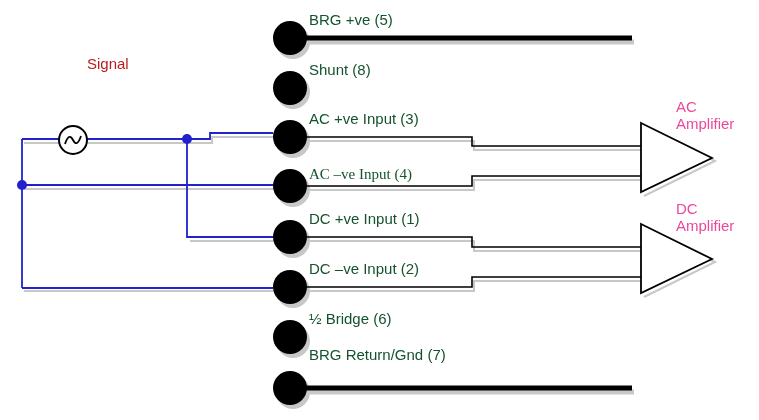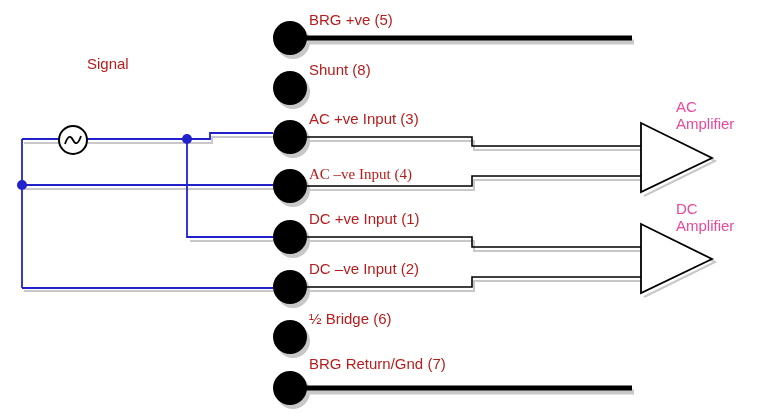--- a/index.html
+++ b/index.html
@@ -19,21 +19,21 @@
     position: absolute;
     left: 0;
     top: 0;
     width: 759px;
     height: 420px;
   }
   .term-label {
     position: absolute;
     font-family: "Liberation Sans", sans-serif;
     font-size: 15px;
-    color: #b91c1c;
+    color: #14532d;
     white-space: nowrap;
     line-height: 16px;
     text-align: right;
   }
   .amp-label {
     position: absolute;
     font-family: "Liberation Sans", sans-serif;
     font-size: 15px;
     color: #ec4899;
     white-space: nowrap;
@@ -146,21 +146,21 @@
   <div class="term-label" style="left:309px; top:111px;">AC +ve Input (3)</div>
 
   <div class="term-label" style="left:309px; top:166px;font-family:Liberation Serif, serif;">AC –ve Input (4)</div>
 
   <div class="term-label" style="left:309px; top:211px;">DC +ve Input (1)</div>
 
   <div class="term-label" style="left:309px; top:261px;">DC –ve Input (2)</div>
 
   <div class="term-label" style="left:309px; top:311px;">½ Bridge (6)</div>
 
-  <div class="term-label" style="left:309px; top:356px;">BRG Return/Gnd (7)</div>
+  <div class="term-label" style="left:309px; top:347px;">BRG Return/Gnd (7)</div>
 
   <div class="amp-label" style="left:676px; top:98px;">
     <div>AC</div>
     <div>Amplifier</div>
   </div>
 
   <div class="amp-label" style="left:676px; top:200px;">
     <div>DC</div>
     <div>Amplifier</div>
   </div>

